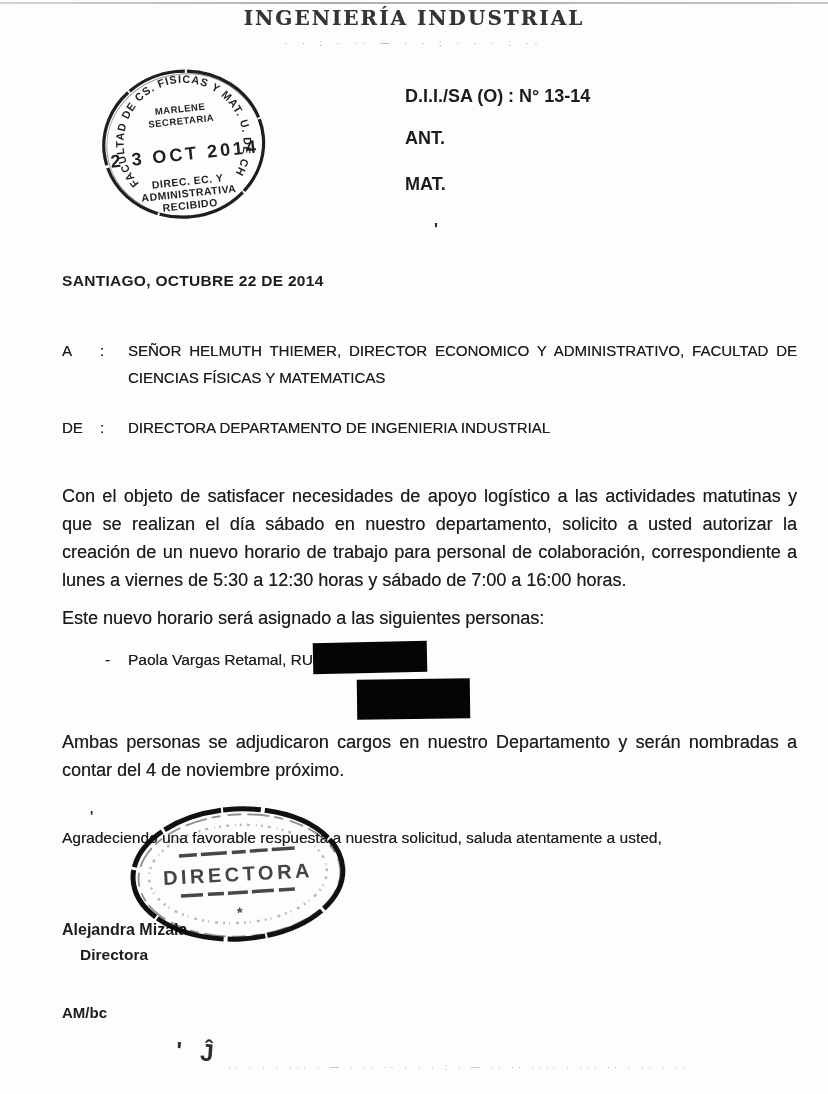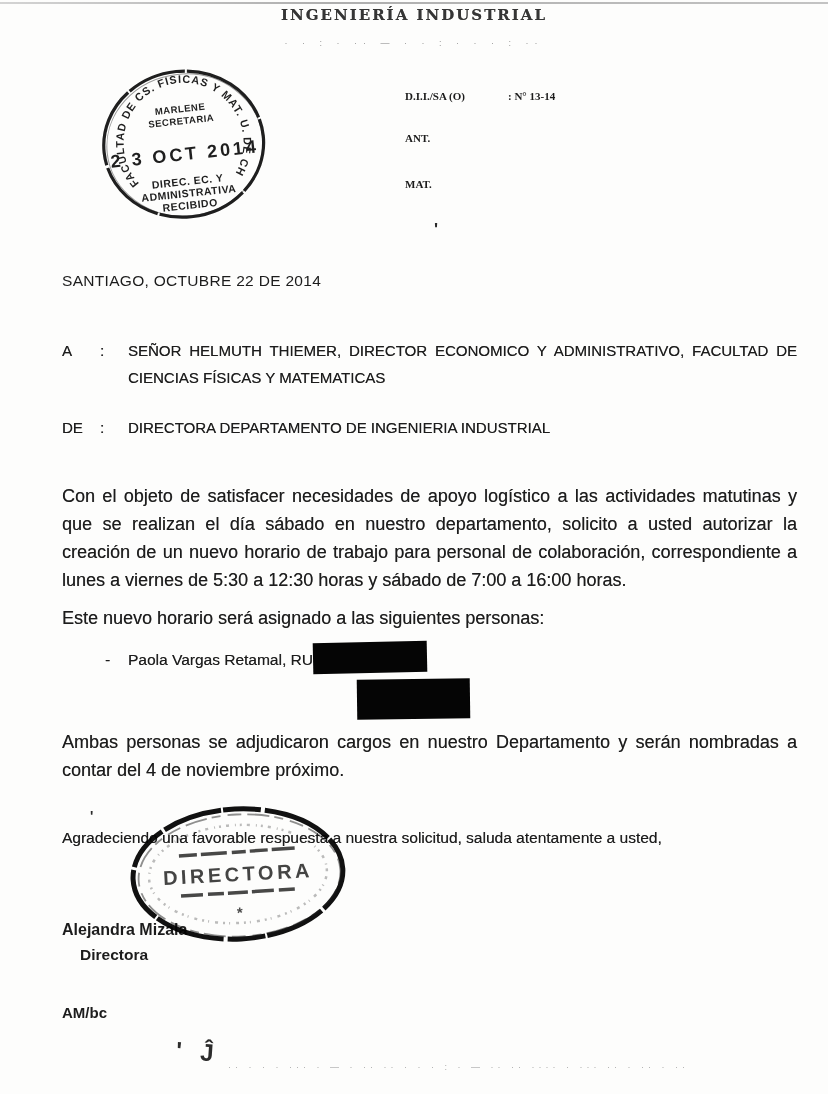--- a/index.html
+++ b/index.html
@@ -6,47 +6,47 @@
   .page{
     position:relative;width:828px;height:1094px;margin:0 auto;
     background:#fdfdfc;overflow:hidden;
     font-family:"Liberation Sans",sans-serif;color:#1c1c1c;
   }
   .scan-topline{position:absolute;top:2px;left:0;width:100%;height:2px;
     background:linear-gradient(90deg,#c9c9c9,#9a9a9a 40%,#b5b5b5);opacity:.8;}
   .title{
     position:absolute;top:6px;left:0;right:0;margin:0;text-align:center;
     font-family:"DejaVu Serif","Liberation Serif",serif;
-    font-size:15px;font-weight:700;letter-spacing:2px;color:#252525;
+    font-size:20px;font-weight:700;letter-spacing:2px;color:#252525;
     opacity:.92;text-shadow:0 0 .6px rgba(0,0,0,.5);
   }
   .subtitle-noise{position:absolute;top:38px;left:0;right:0;text-align:center;
     font-size:9px;letter-spacing:6px;color:#9a9a9a;}
   
   .received-stamp{position:absolute;left:94px;top:66px;transform:rotate(-6deg);
     mix-blend-mode:multiply;}
   .received-stamp text{fill:#1f1f1f;font-family:"Liberation Sans",sans-serif;}
   .rs-ring{font-size:11px;font-weight:700;letter-spacing:1px;}
   .rs-small{font-size:9.5px;font-weight:700;letter-spacing:.5px;}
   .rs-date{font-size:18px;font-weight:700;letter-spacing:3px;}
   .rs-med{font-size:10.5px;font-weight:700;letter-spacing:.5px;}
   
   .ref-row{position:absolute;left:405px;width:392px;display:grid;
-    grid-template-columns:103px 1fr;font-size:11px;line-height:25px;font-family:Liberation Serif, serif;}
+    grid-template-columns:103px 1fr;font-size:18px;line-height:25px;}
   .ref-label{font-weight:700;}
   .ref-value{text-shadow:.2px .2px .3px rgba(0,0,0,.55);}
   .ref-doc{top:84px;} .ref-doc .ref-value{font-weight:700;text-shadow:none;}
   .ref-ant{top:126px;}
   .ref-mat{top:172px;}
   .ref-mat .ref-value{padding-left:12px;text-indent:-12px;text-align:justify;}
   .artifact{position:absolute;font-weight:700;color:#2a2a2a;}
   .a1{left:434px;top:220px;font-size:17px;}
   .a2{left:90px;top:808px;font-size:14px;}
   
-  .dateline{position:absolute;left:62px;top:272px;font-size:15.5px;font-weight:400;
+  .dateline{position:absolute;left:62px;top:272px;font-size:15.5px;font-weight:700;
     letter-spacing:.3px;}
   .addr{position:absolute;left:62px;width:735px;display:grid;
     grid-template-columns:38px 28px 1fr;font-size:15px;line-height:27px;
     text-shadow:.2px .2px .3px rgba(0,0,0,.6);}
   .addr-to{top:337px;} .addr-from{top:414px;}
   .addr .val{text-align:justify;}
   .para{position:absolute;left:62px;width:735px;margin:0;font-size:18px;
     line-height:28px;text-align:justify;text-shadow:.2px .2px .35px rgba(0,0,0,.55);}
   .p1{top:482px;} .p2{top:604px;text-align:left;} .p3{top:728px;}
   .list-item{position:absolute;left:105px;font-size:15.5px;line-height:27px;

